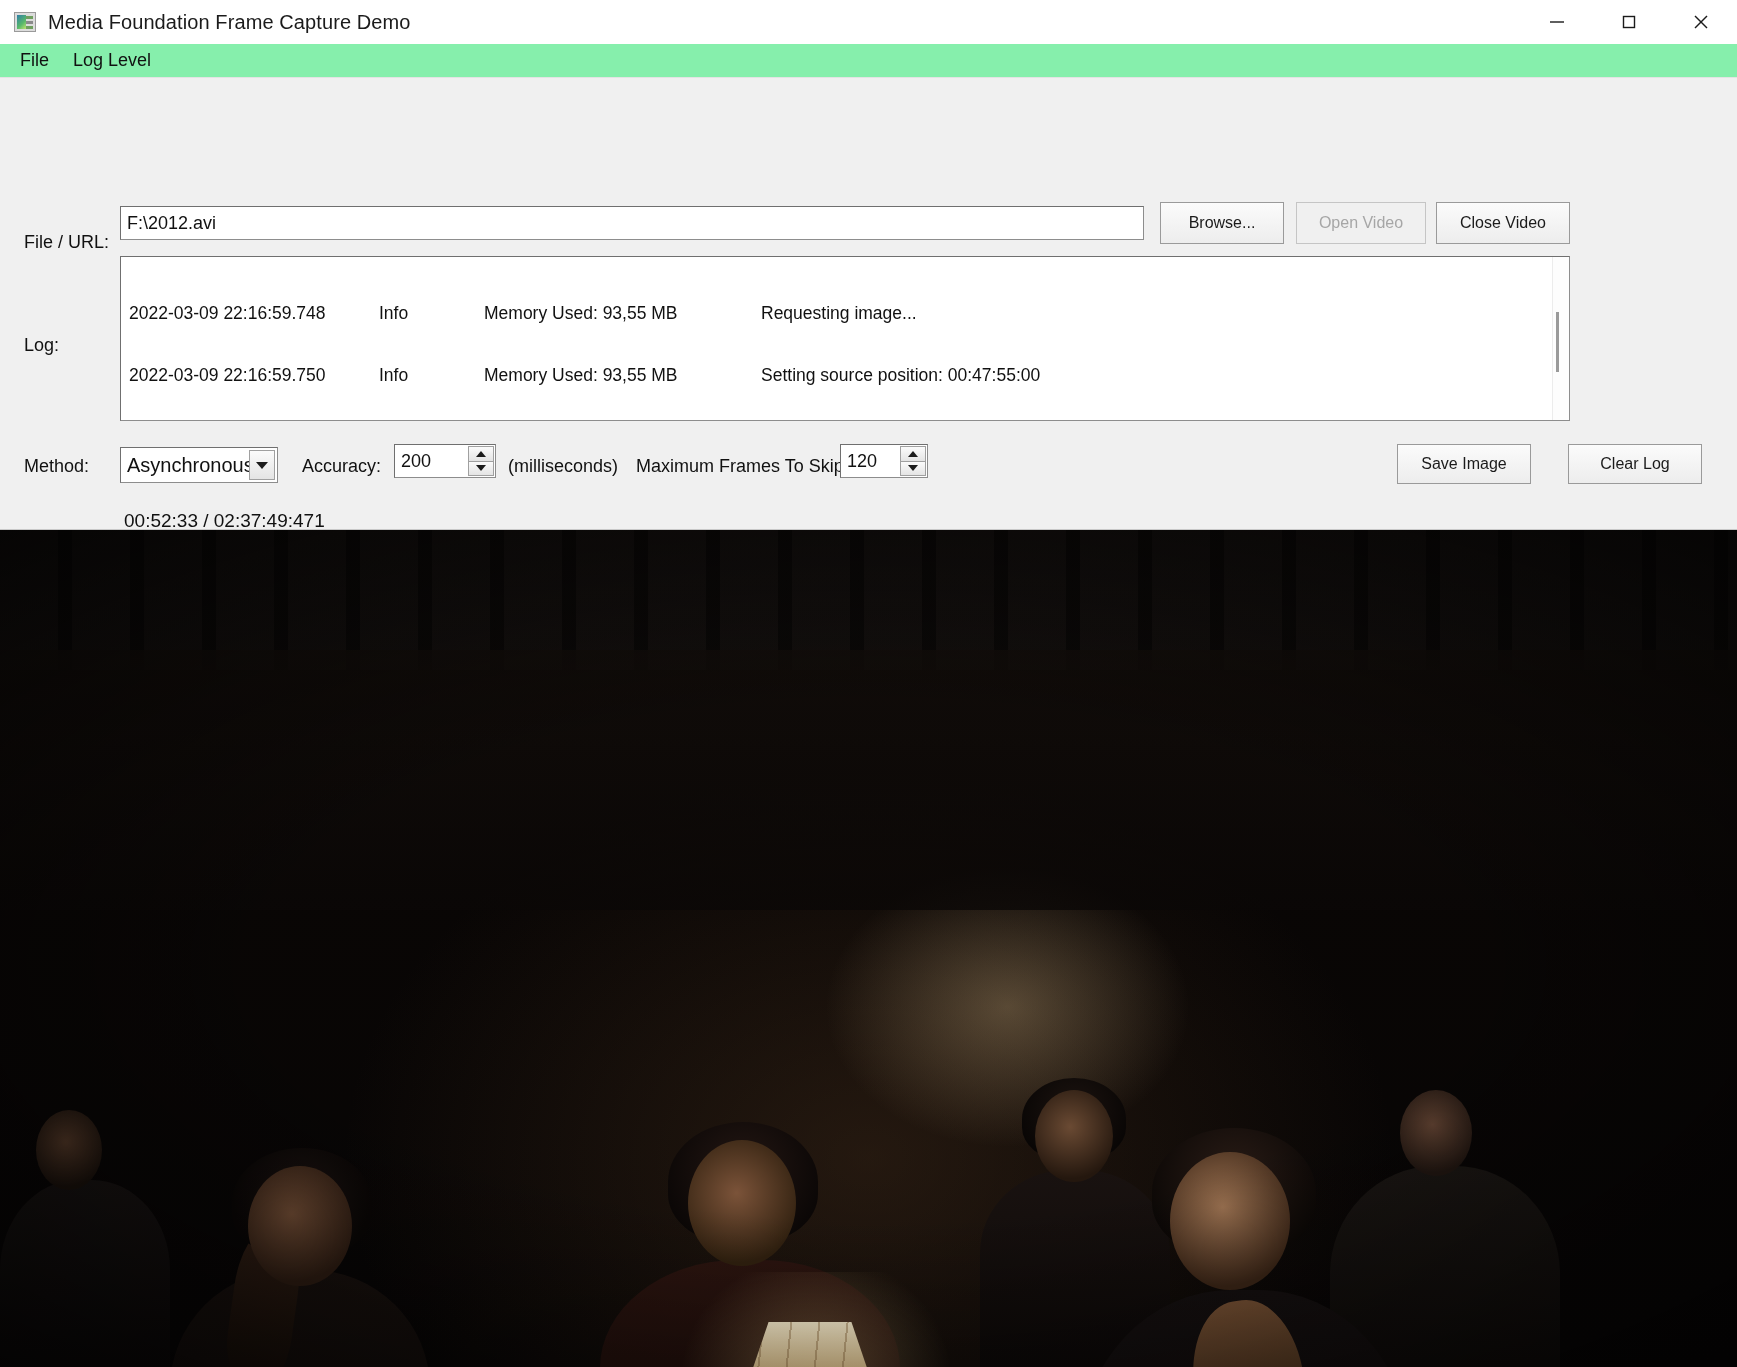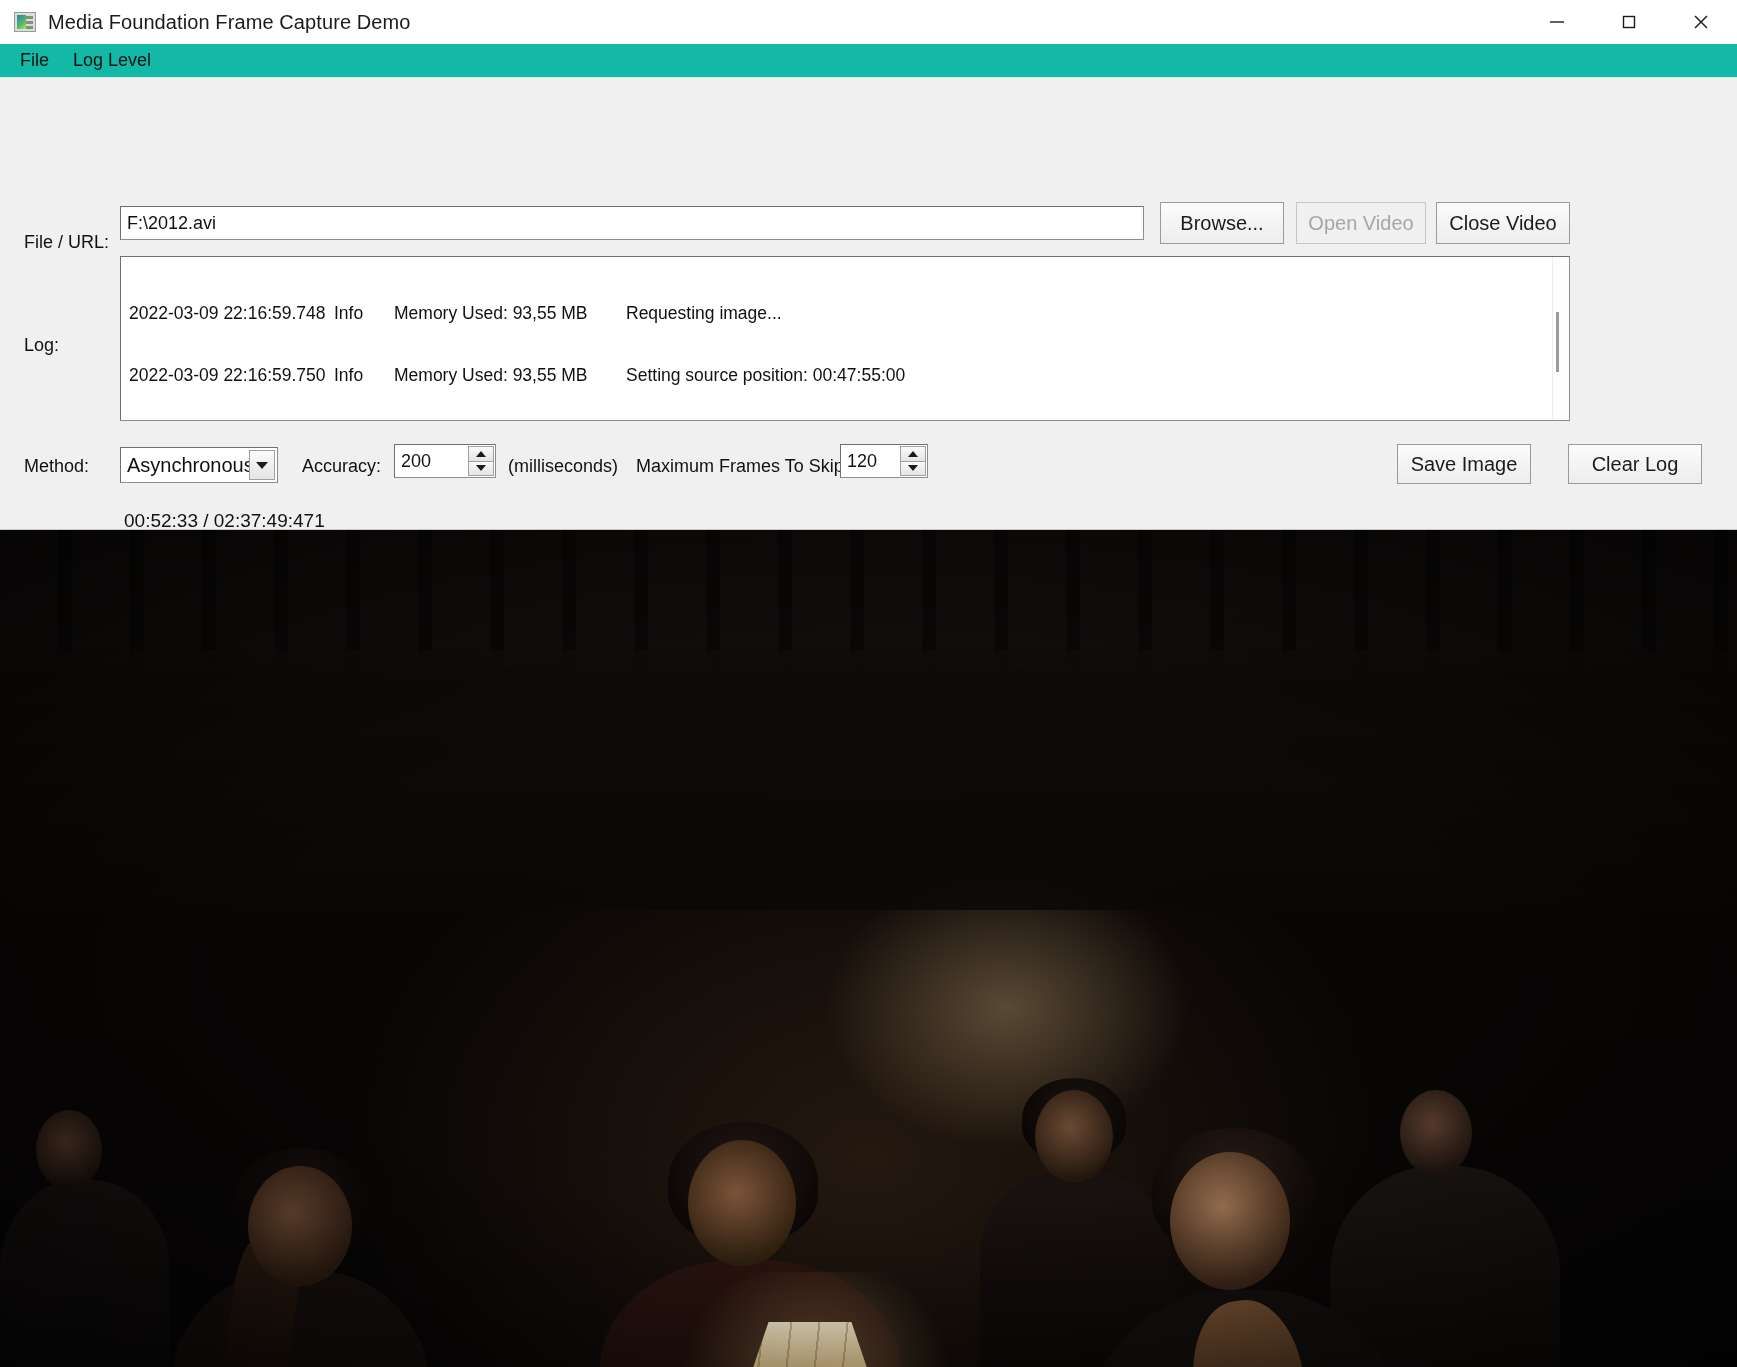--- a/index.html
+++ b/index.html
@@ -59,21 +59,21 @@
   .win-btn {
     width: 72px; height: 44px;
     display: flex; align-items: center; justify-content: center;
     color: #1b1b1b;
   }
   .win-btn svg { display:block; }
 
   
   .menubar {
     height: 34px;
-    background: #14b8a6;
+    background: #86efac;
     display: flex;
     align-items: center;
     padding-left: 10px;
     flex: none;
     border-bottom: 1px solid #e3e3e3;
   }
   .menu-item {
     font-size: 18px;
     color: #111;
     padding: 3px 10px;
@@ -105,21 +105,21 @@
     font-size: 18px;
     color: #111;
     padding: 3px 6px;
     outline: none;
     font-family: "Liberation Sans", sans-serif;
   }
 
   .btn {
     background: linear-gradient(#fbfbfb,#ededed);
     border: 1px solid #9a9a9a;
-    font-size: 20px;
+    font-size: 16px;
     color: #1b1b1b;
     font-family: "Liberation Sans", sans-serif;
     display: flex; align-items: center; justify-content: center;
   }
   .btn.disabled { color: #a6a6a6; background: #f0f0f0; border-color:#c5c5c5; }
 
   
   .logbox {
     position: absolute;
     background: #ffffff;
@@ -128,21 +128,21 @@
     border-left-color: #6f6f6f;
     overflow: hidden;
   }
   .log-lines {
     padding: 4px 6px 0 8px;
     font-size: 17.5px;
     line-height: 20.8px;
     color: #111;
     white-space: pre;
   }
-  .log-line { display: flex; }
+  .log-line { display: flex; gap: 45px; }
   .c-time { width: 205px; flex: none; }
   .c-level { width: 60px; flex: none; }
   .c-mem  { width: 232px; flex: none; }
   .c-msg  { flex: 1; }
   .log-scroll {
     position: absolute;
     right: 0; top: 0; bottom: 0;
     width: 17px;
     background: #fdfdfd;
     border-left: 1px solid #ececec;

